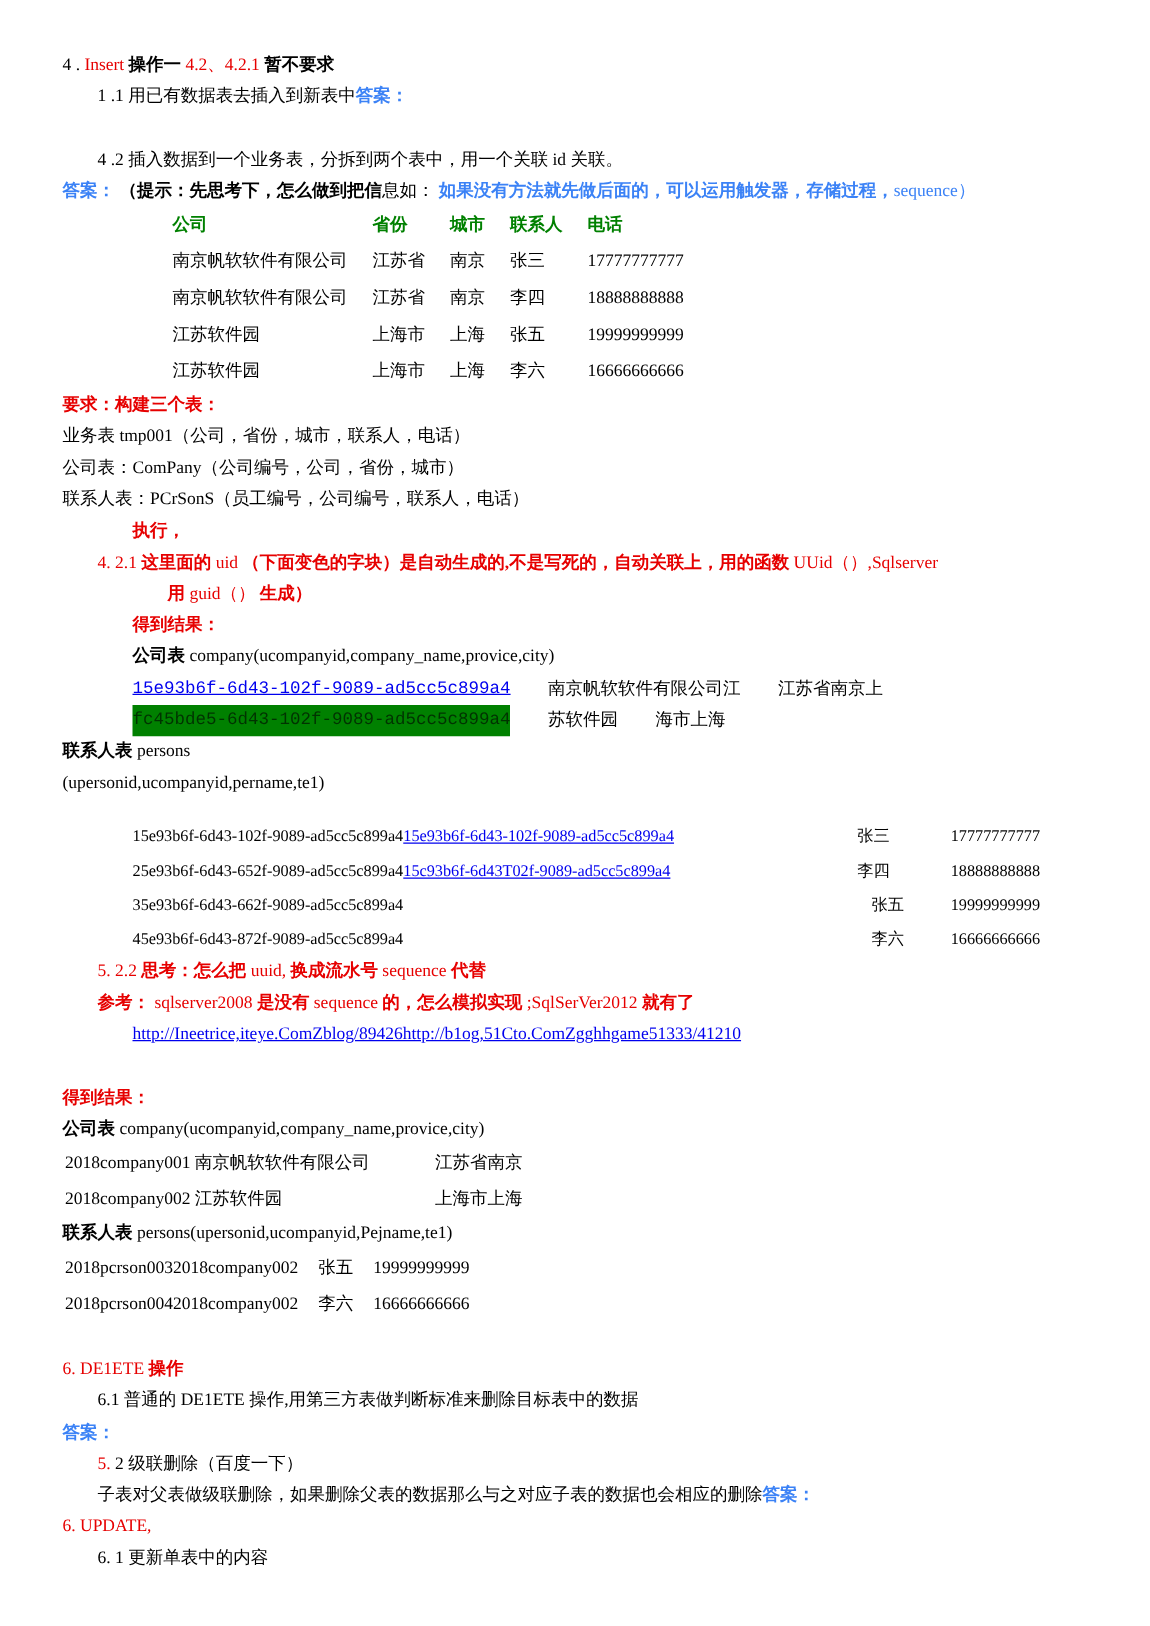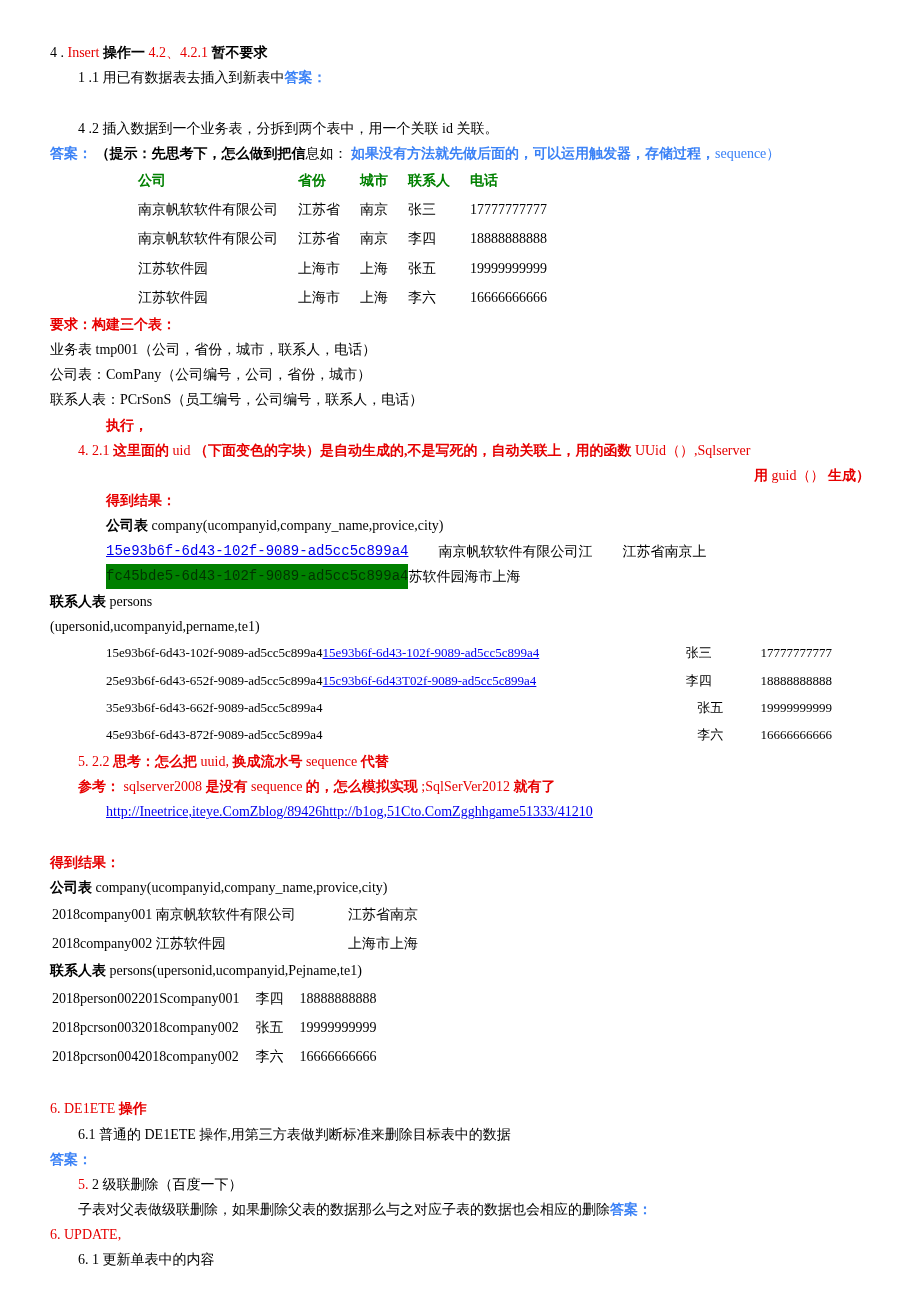--- a/index.html
+++ b/index.html
@@ -11,39 +11,39 @@
     background: #fff;
     color: #000;
     width: 820px;
   }
   .red { color: #e60000; }
   .green { color: #3b82f6; }
   .blue-link { color: #0000ee; text-decoration: underline; }
   .bold { font-weight: bold; }
   .indent1 { margin-left: 28px; }
   .indent2 { margin-left: 56px; }
-  .indent3 { margin-left: 84px; text-align: right; }
+  .indent3 { margin-left: 84px; }
   .highlight-green {
     background: #008000;
     color: #003300;
     display: inline-block;
     font-family: monospace;
   }
   table {
     border-collapse: collapse;
     margin-left: 86px;
   }
   table td, table th {
     padding: 2px 18px 2px 2px;
     text-align: left;
     font-weight: normal;
   }
   table th { color: #008000; font-weight: bold; }
   .mono { font-family: "Courier New", monospace; }
-  .persons-table { margin-left: 50px; width: 90%; }
+  .persons-table { margin-left: 50px; width: 90%; margin-top: 16px; }
   .persons-table td { padding: 2px 6px; font-size: 13px; }
   .seq-table td { padding: 2px 14px 2px 2px; }
 </style>
 </head>
 <body>
 
 
 
 <div>
   <span>4 .</span>
@@ -135,21 +135,21 @@
 
 <div class="indent2">
   <span class="bold">公司表</span><span> company(ucompanyid,company_name,provice,city)</span>
 </div>
 
 <div class="indent2" style="display:flex;gap:30px">
   <span class="blue-link mono">15e93b6f-6d43-102f-9089-ad5cc5c899a4</span>
   <span>南京帆软软件有限公司江</span>
   <span>江苏省南京上</span>
 </div>
-<div class="indent2" style="display:flex;">
+<div class="indent2" style="display:flex;gap:30px">
   <span class="highlight-green mono">fc45bde5-6d43-102f-9089-ad5cc5c899a4</span>
   <span>苏软件园</span>
   <span>海市上海</span>
 </div>
 
 <div style="text-align:left">
   <span class="bold">联系人表</span><span> persons</span>
 </div>
 <div>(upersonid,ucompanyid,pername,te1)</div>
 
@@ -221,25 +221,20 @@
 </tbody>
   </table>
 
 <div>
   <span class="bold">联系人表</span><span> persons(upersonid,ucompanyid,Pejname,te1)</span>
 </div>
 
 <table class="seq-table" style="margin-left:0">
   <tbody>
   <tr>
-        <td>2018person002201Scompany001</td>
-        <td>李四</td>
-        <td>18888888888</td>
-      </tr>
-  <tr>
         <td>2018pcrson0032018company002</td>
         <td>张五</td>
         <td>19999999999</td>
       </tr>
   <tr>
         <td>2018pcrson0042018company002</td>
         <td>李六</td>
         <td>16666666666</td>
       </tr>
 </tbody>

